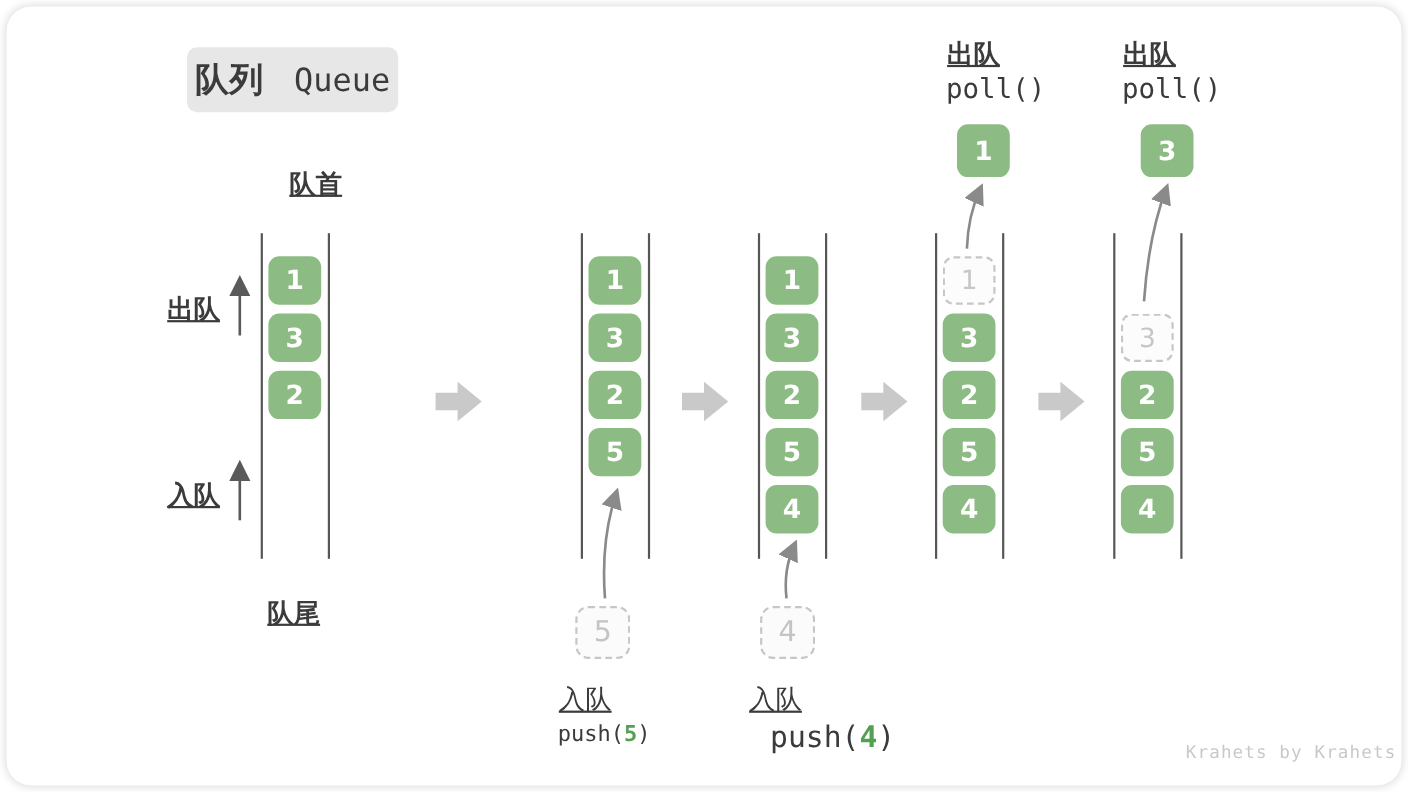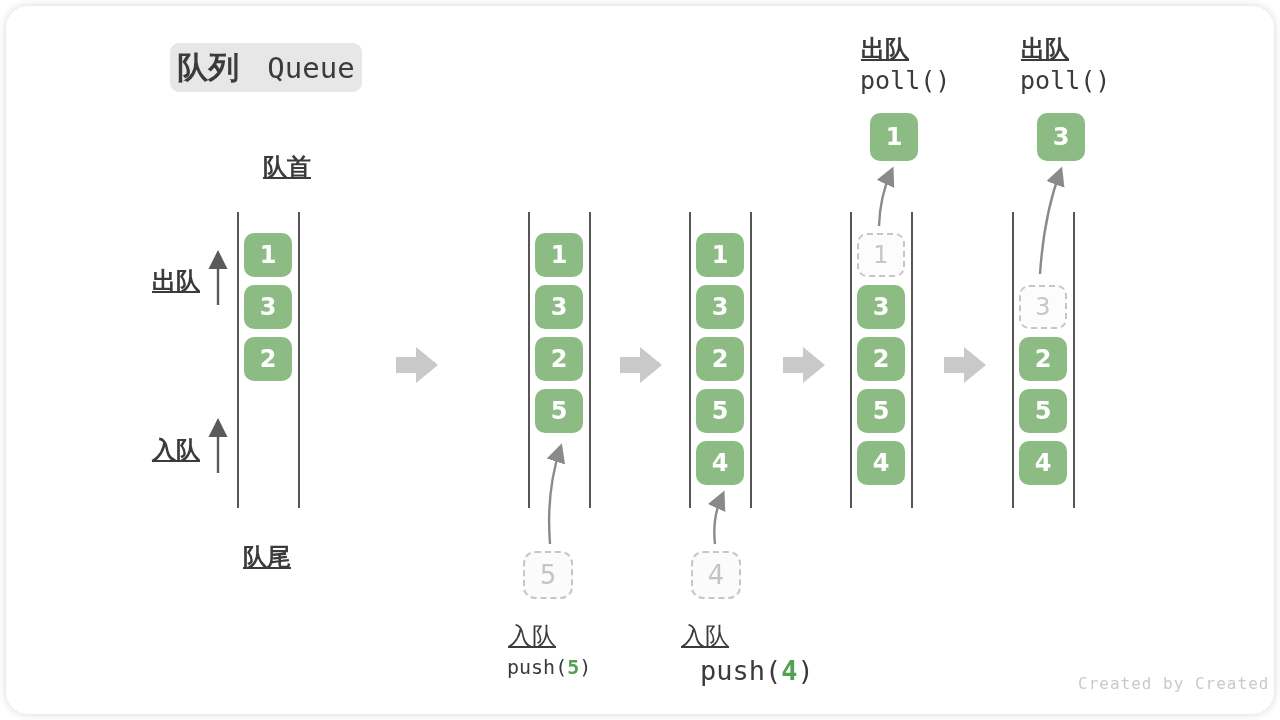--- a/index.html
+++ b/index.html
@@ -2,21 +2,21 @@
 <html><head>
 <meta charset="utf-8">
 <style>
   html,body{margin:0;padding:0;background:#ffffff;}
   .stage{position:relative;width:1280px;height:720px;overflow:hidden;
          font-family:"Liberation Sans","DejaVu Sans",sans-serif;color:#3B3B3B;}
   .card{position:absolute;left:6px;top:6px;right:6px;bottom:6px;background:#fff;
         border-radius:22px;box-shadow:0 0 9px rgba(0,0,0,.16);}
   .overlay{position:absolute;left:0;top:0;pointer-events:none;}
 
-  .badge{position:absolute;left:170px;top:43px;width:192px;height:49px;background:#E7E7E7;
+  .badge{position:absolute;left:170px;top:43px;width:192px;height:59px;background:#E7E7E7;
          border-radius:9px;display:flex;align-items:center;justify-content:center;gap:11px;}
   .badge .zh{font-size:31px;font-weight:700;}
   .badge .en{font-size:29px;font-family:"DejaVu Sans Mono","Liberation Mono",monospace;margin-left:17px;}
 
   .cjk{position:absolute;font-size:24px;font-weight:600;color:#3B3B3B;white-space:nowrap;text-decoration:underline;}
   .mono{position:absolute;font-size:25px;font-family:"DejaVu Sans Mono","Liberation Mono",monospace;
         color:#3B3B3B;white-space:nowrap;}
 
   .rail{position:absolute;top:212px;height:296px;width:2px;background:#565656;}
 
@@ -138,14 +138,14 @@
   <div>
     <div class="cell ghost c5 s2">3</div>
     <div class="cell c5 s3">2</div>
     <div class="cell c5 s4">5</div>
     <div class="cell c5 s5">4</div>
     <div class="cjk" style="left:1021px;top:33px;">出队</div>
     <div class="mono" style="left:1020px;top:66px;">poll()</div>
     <div class="cell out" style="left:1037px;top:113px;">3</div>
   </div>
 
-  <div class="credit">Created by Created</div>
+  <div class="credit">Krahets by Krahets</div>
 </div>
 
 </body></html>

